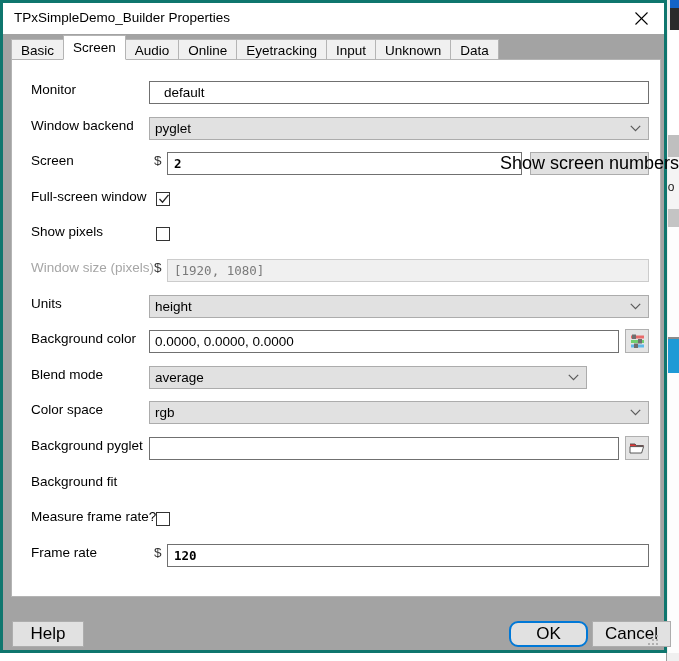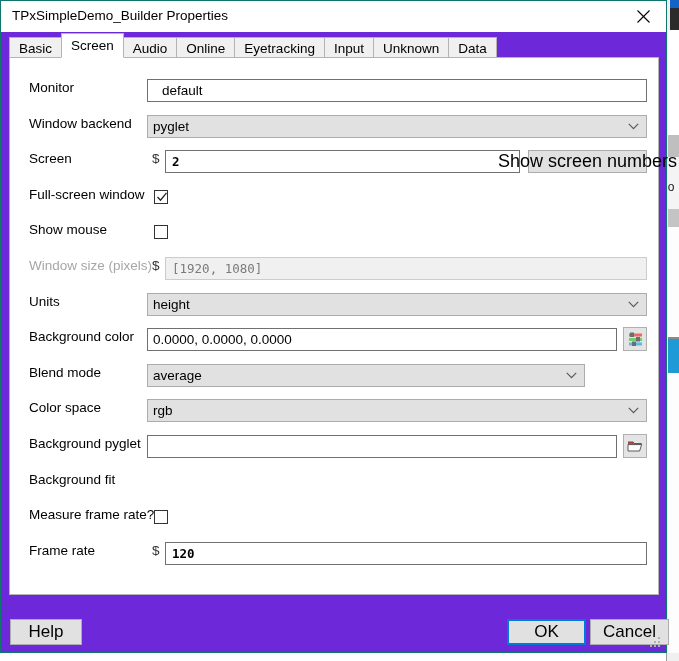--- a/index.html
+++ b/index.html
@@ -28,22 +28,22 @@
     font-size: 12px; color: #1a1a1a; white-space: nowrap; overflow: hidden; width: 14px;
   }
   .bg-edgeline { position: absolute; left: 666px; top: 0; width: 1px; height: 661px; background: #9a9a9a; }
 
   
   .dialog {
     position: absolute;
     left: 0; top: 0;
     width: 667px;
     height: 653px;
-    background: #6d28d9;
-    border: 1px solid #0f766e;
+    background: #a3a3a3;
+    border: 3px solid #0f766e;
     box-sizing: border-box;
   }
 
   
   .titlebar {
     position: relative;
     height: 31px;
     background: #ffffff;
     border-bottom: none;
   }
@@ -290,21 +290,21 @@
       </div>
       <div class="row" style="top: 120.8px;">
         <div class="label">Full-screen window</div>
         <div class="checkbox" style="left: 144px; top: 11px;">
           <svg width="14" height="14" viewBox="0 0 14 14" aria-hidden="true">
             <polyline points="2.5,7 5.5,10.2 11.5,2.8" fill="none" stroke="#222" stroke-width="1.3"></polyline>
           </svg>
         </div>
       </div>
       <div class="row" style="top: 156.4px;">
-        <div class="label">Show mouse</div>
+        <div class="label">Show pixels</div>
         <div class="checkbox" style="left: 144px; top: 11px;"></div>
       </div>
       <div class="row" style="top: 192px;">
         <div class="label disabled">Window size (pixels)</div>
         <div class="dollar">$</div>
         <div class="textfield mono disabled" style="left: 155px; top: 7px; width: 482px;">[1920, 1080]</div>
       </div>
       <div class="row" style="top: 227.6px;">
         <div class="label">Units</div>
         <div class="combo" style="left: 137px; top: 7px; width: 500px;"><span>height</span><span class="chev">
@@ -362,21 +362,21 @@
         <div class="checkbox" style="left: 144px; top: 11px;"></div>
       </div>
       <div class="row" style="top: 476.8px;">
         <div class="label">Frame rate</div>
         <div class="dollar">$</div>
         <div class="textfield mono" style="left: 155px; top: 7px; width: 482px;">120</div>
       </div>
     </div>
 
   <div class="footer-btn" style="left:9px; top:618px; width:72px;">Help</div>
-  <div class="footer-btn focus" style="left:506px; top:618px; width:79px;">OK</div>
+  <div class="footer-btn focus" style="left:506px; top:618px; width:79px;border-radius:9px;">OK</div>
   <div class="footer-btn" style="left:589px; top:618px; width:79px;">Cancel</div>
 
   <div class="grip" id="grip">
       <i style="left: 8px; top: 0px;"></i>
       <i style="left: 4px; top: 4px;"></i>
       <i style="left: 8px; top: 4px;"></i>
       <i style="left: 0px; top: 8px;"></i>
       <i style="left: 4px; top: 8px;"></i>
       <i style="left: 8px; top: 8px;"></i>
     </div>

